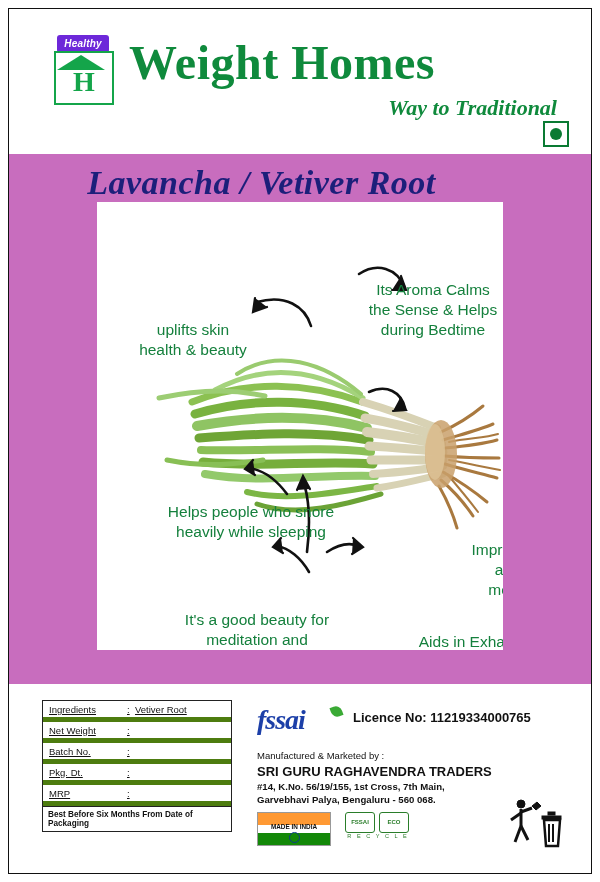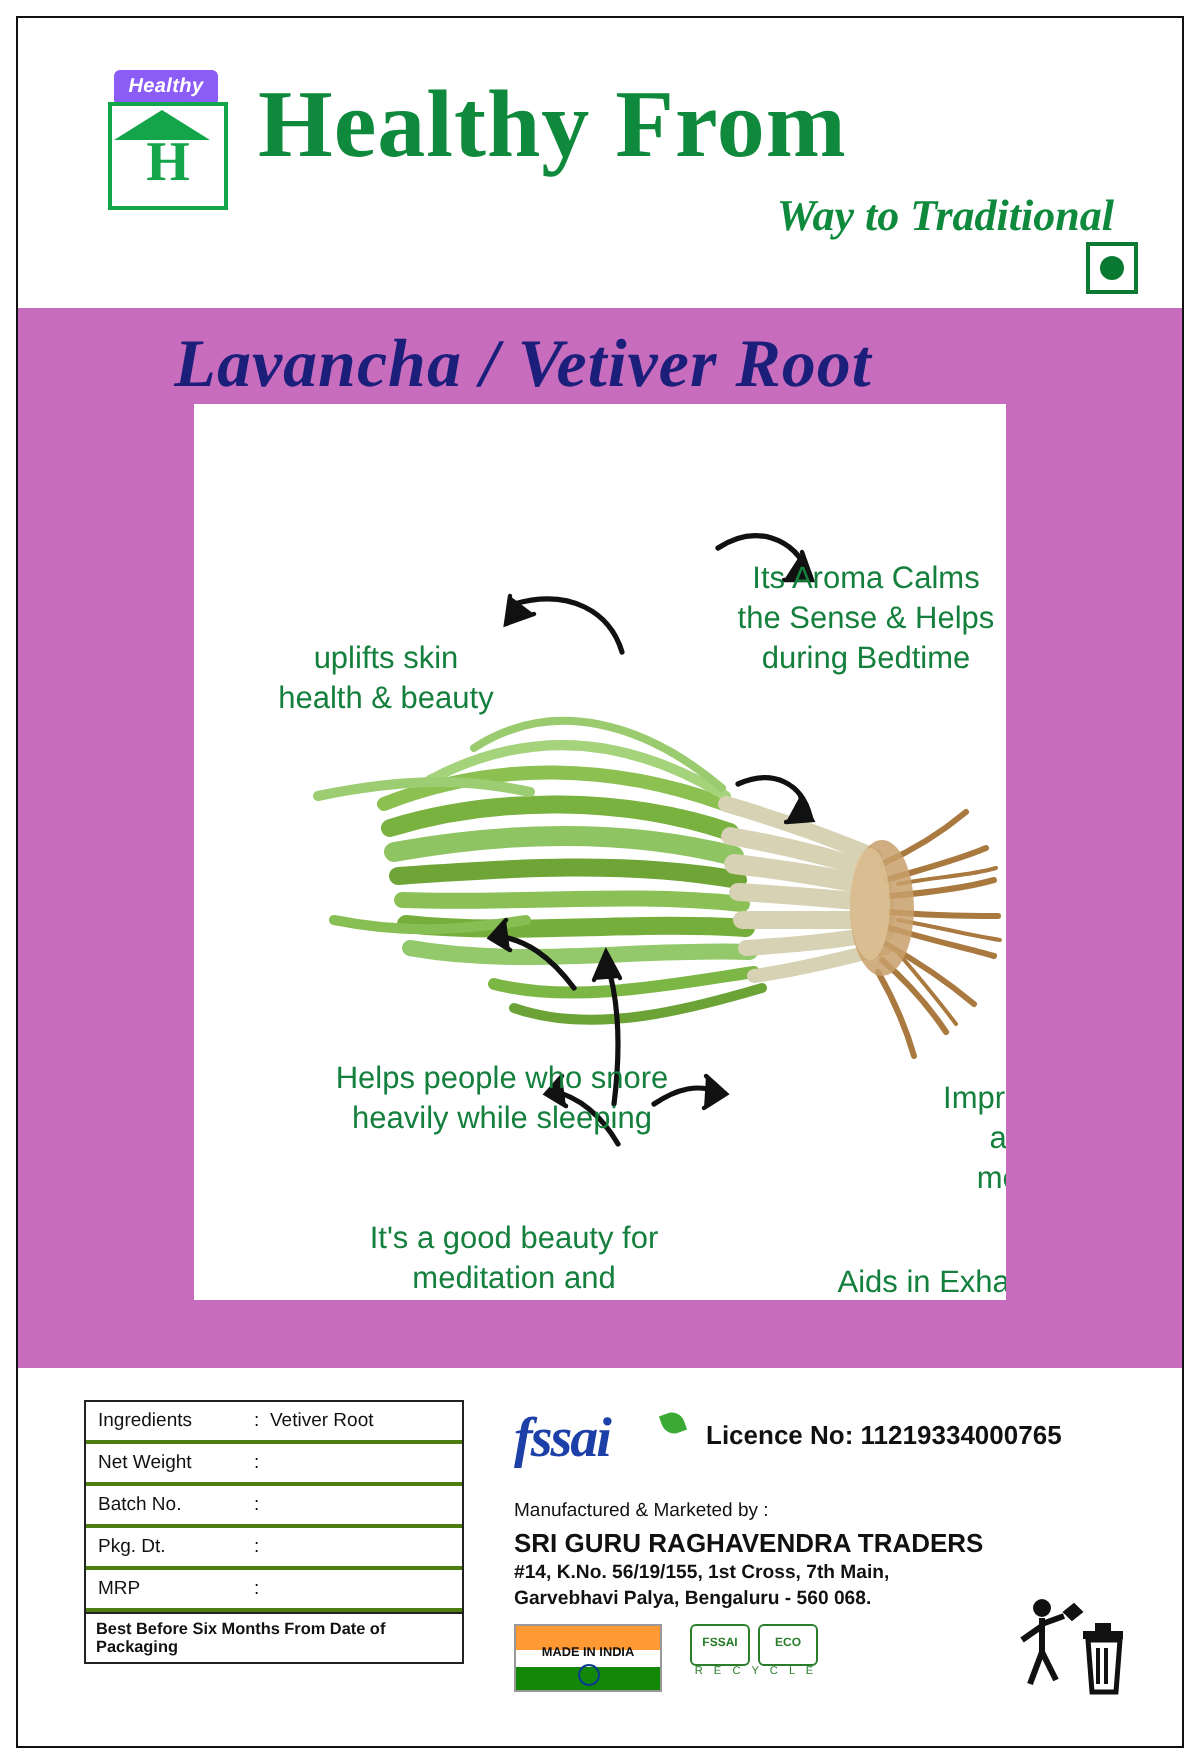--- a/index.html
+++ b/index.html
@@ -44,21 +44,21 @@
     top: 26px;
     width: 68px;
     height: 70px;
   }
   .logo-tab {
     position: absolute;
     left: 6px;
     top: 0px;
     width: 52px;
     height: 18px;
-    background: #8b5cf6;
+    background: #6d28d9;
     border-radius: 3px;
     color: #fff;
     font-size: 10px;
     font-style: italic;
     font-weight: bold;
     text-align: center;
     line-height: 18px;
     letter-spacing: 0.2px;
   }
   .logo-house {
@@ -185,21 +185,21 @@
     font-family: "Liberation Sans", sans-serif;
     font-size: 15.5px;
     color: #15803d;
     line-height: 20px;
     text-align: center;
     white-space: pre-line;
   }
   .c-aroma   { left: 236px; top: 78px;  width: 200px; }
   .c-uplift  { left: 16px;  top: 118px; width: 160px; }
   .c-antiox  { left: 290px; top: 218px; width: 150px; text-align: left; }
-  .c-snore   { left: 34px;  top: 300px; width: 240px; margin-top: 28px; }
+  .c-snore   { left: 34px;  top: 300px; width: 240px; }
   .c-improve { left: 340px; top: 338px; width: 200px; text-align: center; }
   .c-medit   { left: 50px;  top: 408px; width: 220px; }
   .c-exhaust { left: 278px; top: 430px; width: 215px; }
 
   
   .bottom {
     position: absolute;
     left: 9px;
     top: 684px;
     width: 582px;
@@ -211,25 +211,26 @@
     left: 33px;
     top: 16px;
     width: 190px;
     border: 1px solid #222;
     box-sizing: border-box;
     font-size: 9.5px;
     color: #111;
   }
   .info-row {
     display: flex;
-    border-bottom: 2px solid #4d7c0f;
+    border-bottom: 5px solid #4d7c0f;
     height: 21px;
     align-items: center;
     padding: 0 6px;
     box-sizing: border-box;
+    text-decoration: underline;
   }
   .info-row:last-child { border-bottom: none; }
   .info-key { width: 78px; }
   .info-sep { width: 8px; }
   .info-val { flex: 1; }
   .info-footer {
     border-top: 1px solid #222;
     font-size: 8.2px;
     font-weight: bold;
     padding: 3px 5px;
@@ -382,21 +383,21 @@
 <div class="page">
   <div class="border-frame"></div>
 
   <div class="header">
     <div class="logo-box">
       <div class="logo-tab">Healthy</div>
       <div class="logo-house"></div>
       <div class="logo-roof"></div>
       <div class="logo-h">H</div>
     </div>
-    <div class="brand-title">Healthy From</div>
+    <div class="brand-title">Weight Homes</div>
     <div class="brand-tagline">Way to Traditional</div>
     <div class="veg-mark">
       <div class="veg-dot"></div>
     </div>
   </div>
 
   <div class="purple">
     <div class="product-title">Lavancha / Vetiver Root</div>
 
     <div class="photo">

